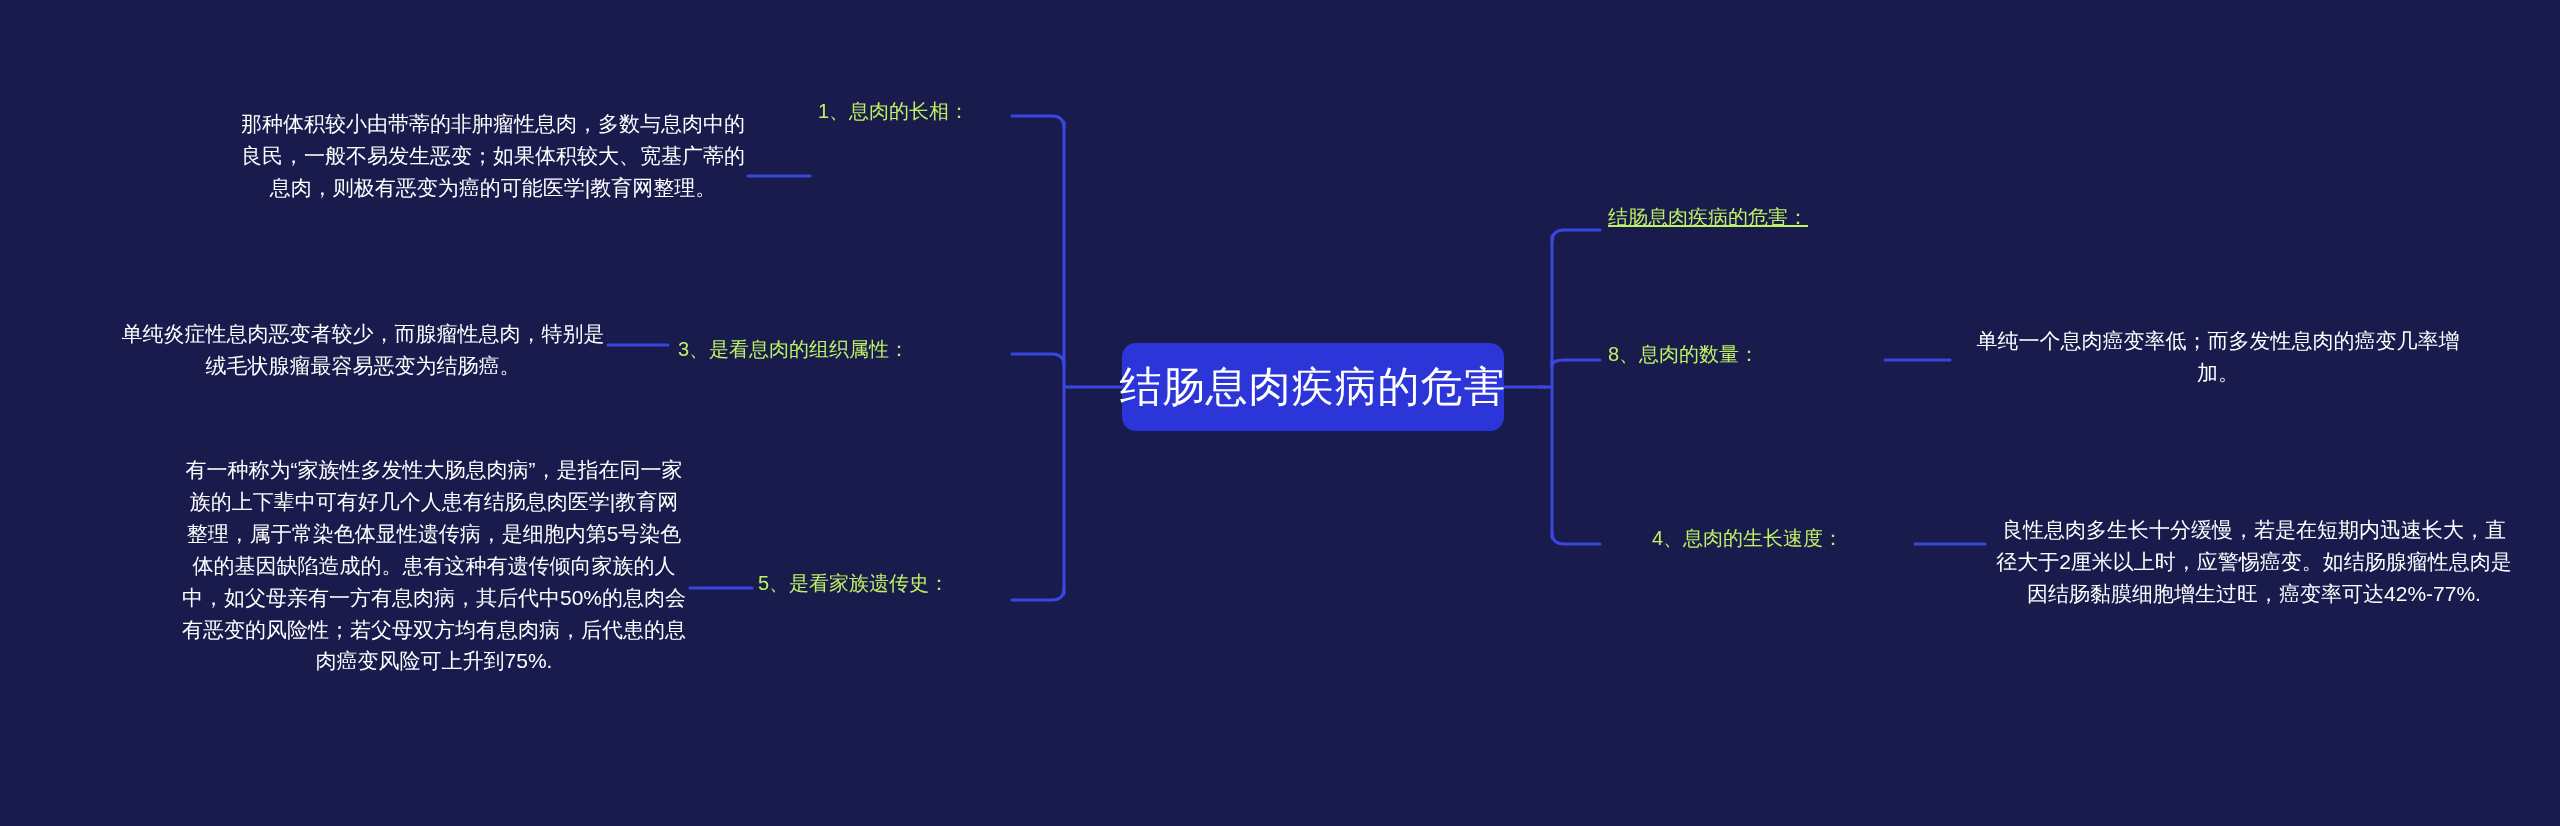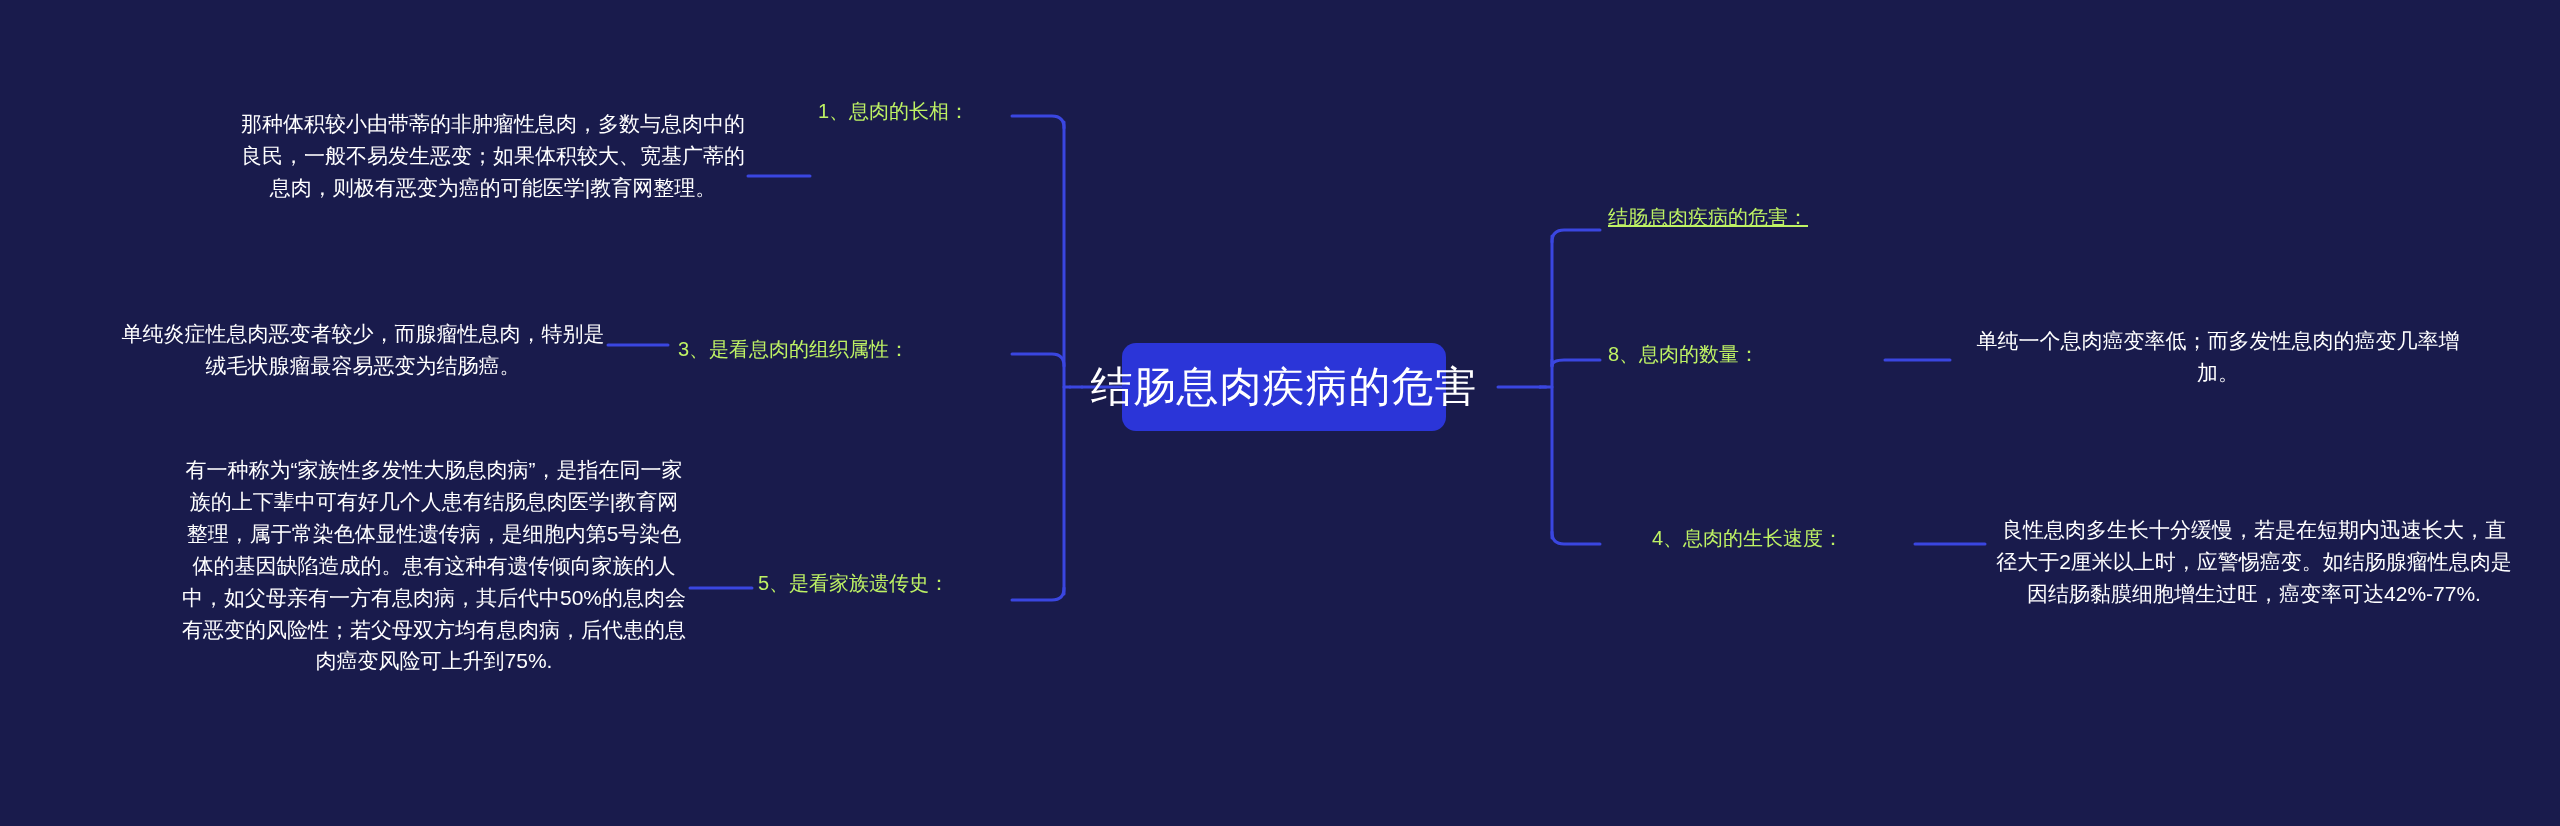--- a/index.html
+++ b/index.html
@@ -23,21 +23,21 @@
     top: 0;
     width: 2560px;
     height: 826px;
     pointer-events: none;
   }
   
   .root-node {
     position: absolute;
     left: 1122px;
     top: 343px;
-    width: 324px;
+    width: 382px;
     height: 88px;
     background: #2b35d8;
     border-radius: 14px;
     display: flex;
     align-items: center;
     justify-content: center;
     box-sizing: border-box;
     z-index: 5;
   }
   .root-node .root-label {

